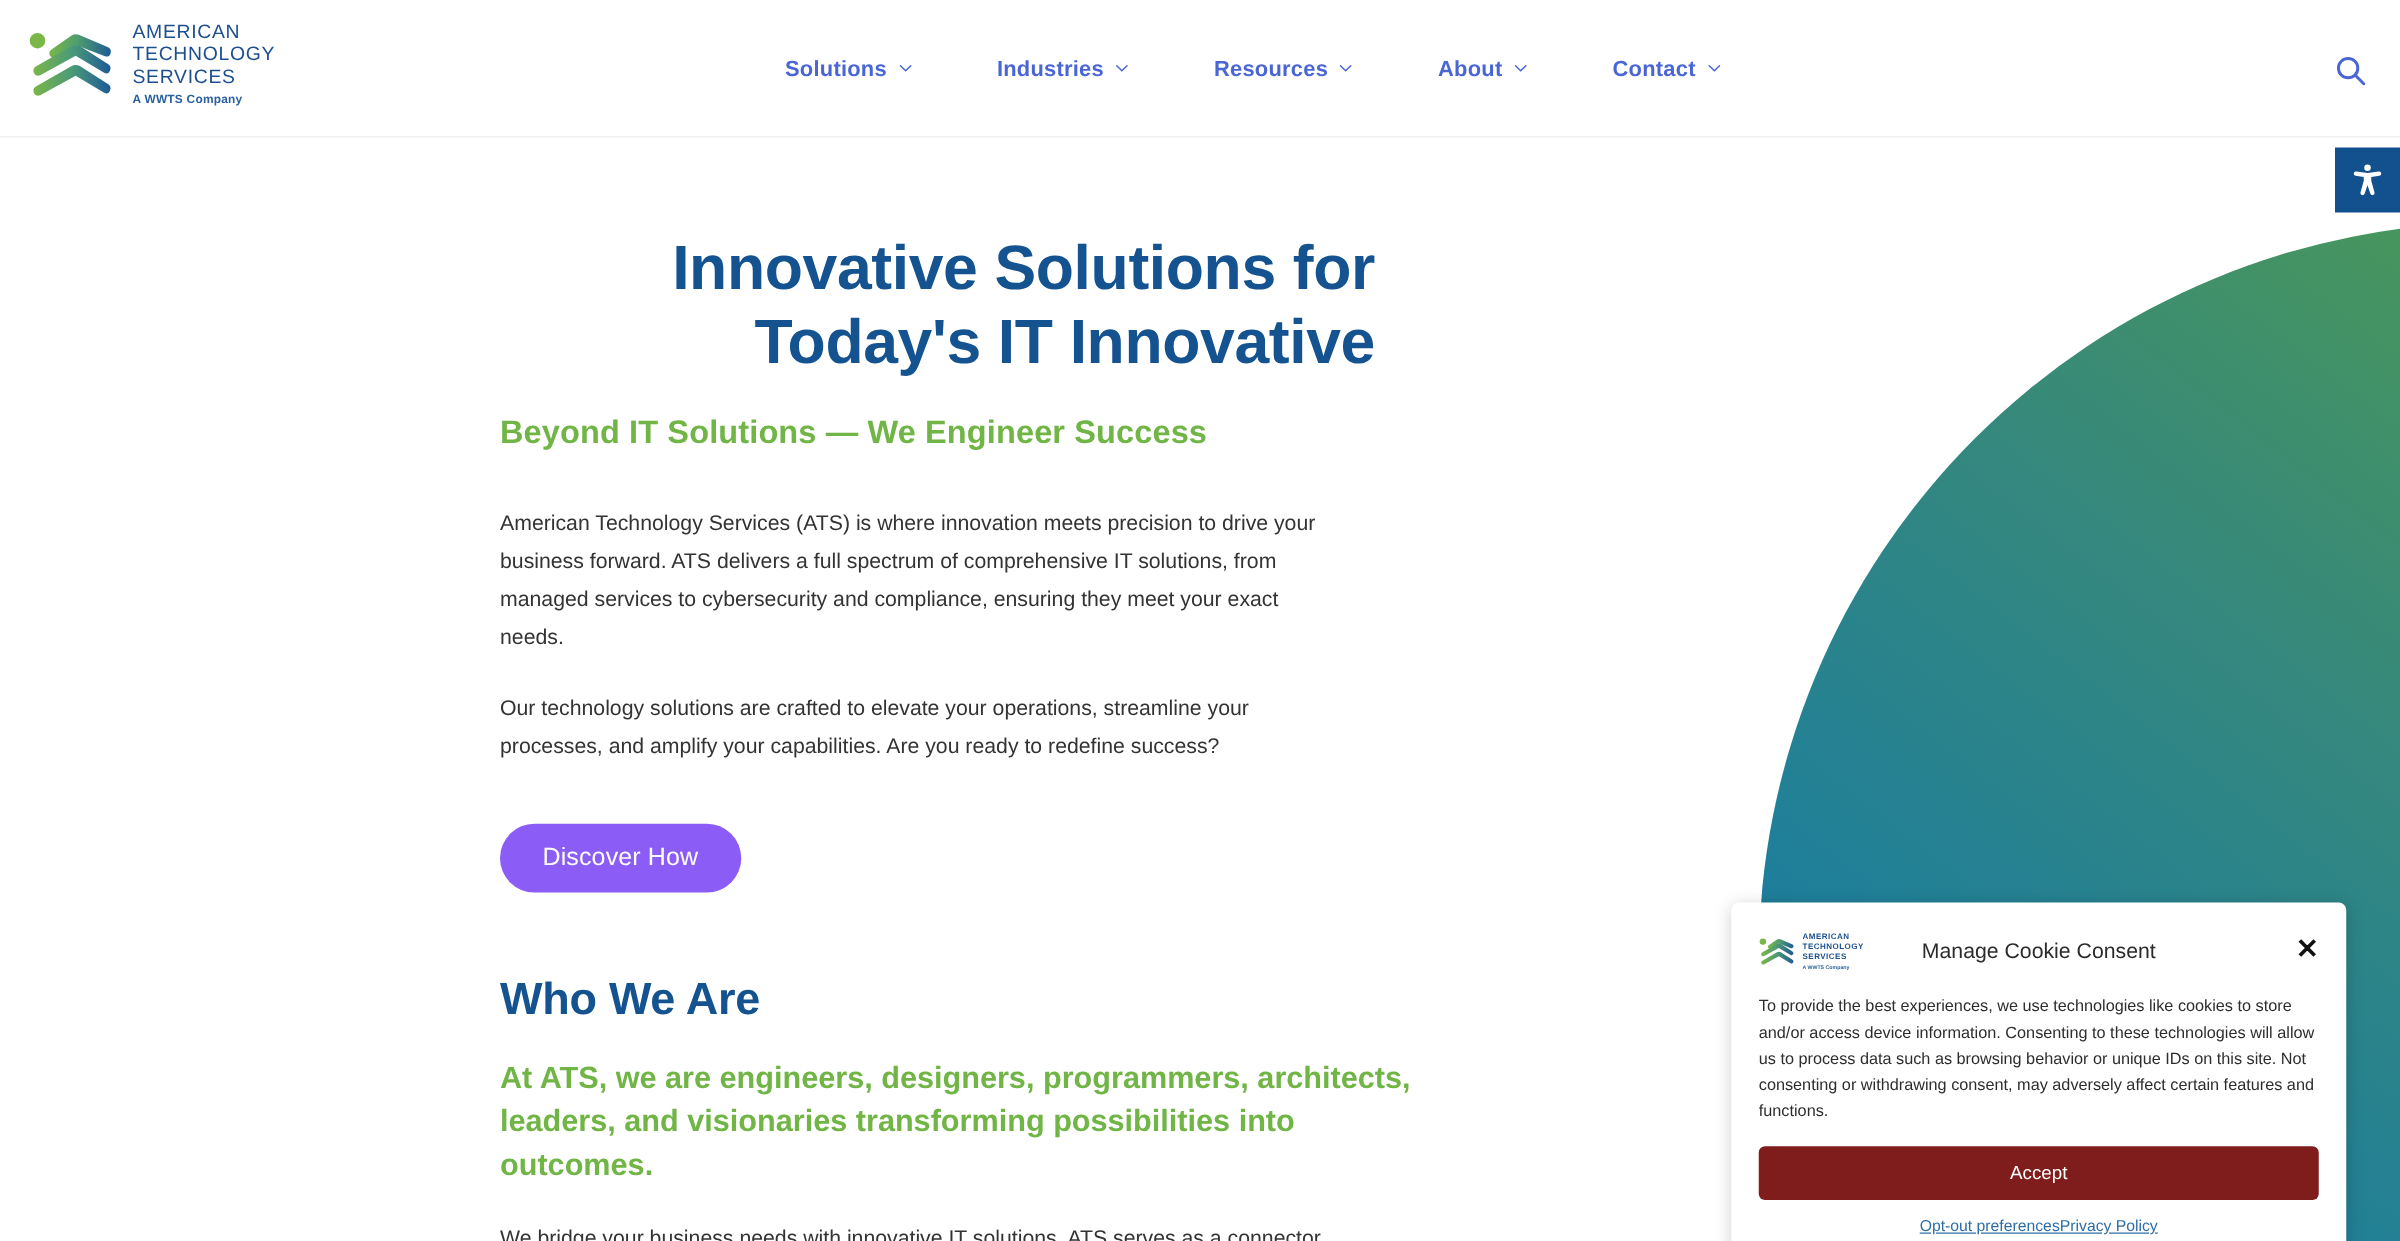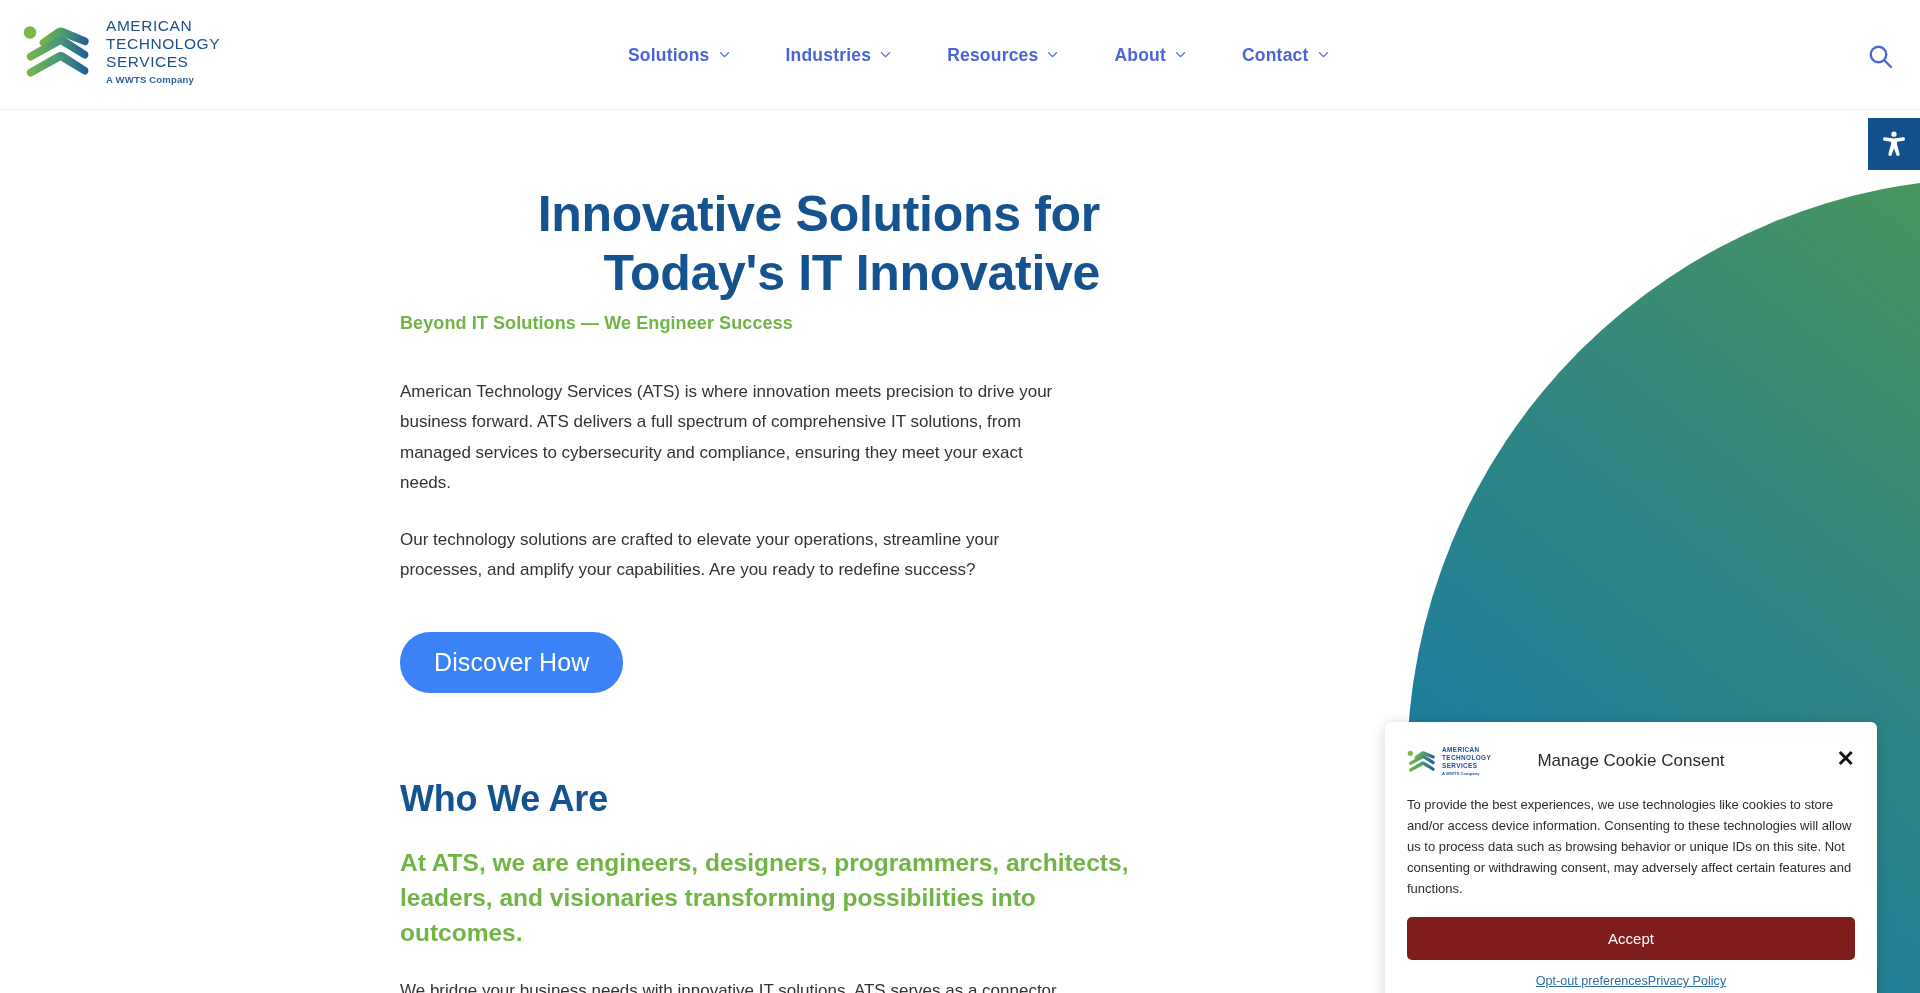--- a/index.html
+++ b/index.html
@@ -64,21 +64,21 @@
   }
 
   
   .main-nav {
     position: absolute;
     left: 600px;
     top: 0;
     height: 110px;
     display: flex;
     align-items: center;
-    gap: 0px;
+    gap: 12px;
   }
   .nav-item {
     display: flex;
     align-items: center;
     gap: 9px;
     padding: 0 28px;
     cursor: pointer;
     height: 110px;
   }
   .nav-label {
@@ -143,42 +143,42 @@
   .hero-title {
     font-size: 50px;
     font-weight: bold;
     color: #14538f;
     line-height: 1.18;
     letter-spacing: -0.3px;
     text-align: right;
   }
 
   .hero-sub {
-    margin-top: 10px;
-    font-size: 18px;
+    margin-top: 27px;
+    font-size: 26px;
     font-weight: bold;
     color: #70b545;
     letter-spacing: 0.1px;
   }
 
   .hero-p {
     margin-top: 43px;
     font-size: 17px;
     line-height: 1.78;
     color: #333333;
     max-width: 672px;
   }
   .hero-p.second { margin-top: 27px; }
 
   .btn-primary {
     display: inline-block;
     margin-top: 46px;
-    background: #3b82f6;
+    background: #8b5cf6;
     color: #ffffff;
-    font-size: 25px;
+    font-size: 20px;
     padding: 16px 34px;
     border-radius: 30px;
     border: none;
     cursor: pointer;
     font-family: "Liberation Sans", sans-serif;
     letter-spacing: 0.1px;
   }
 
   
   .section-who {

